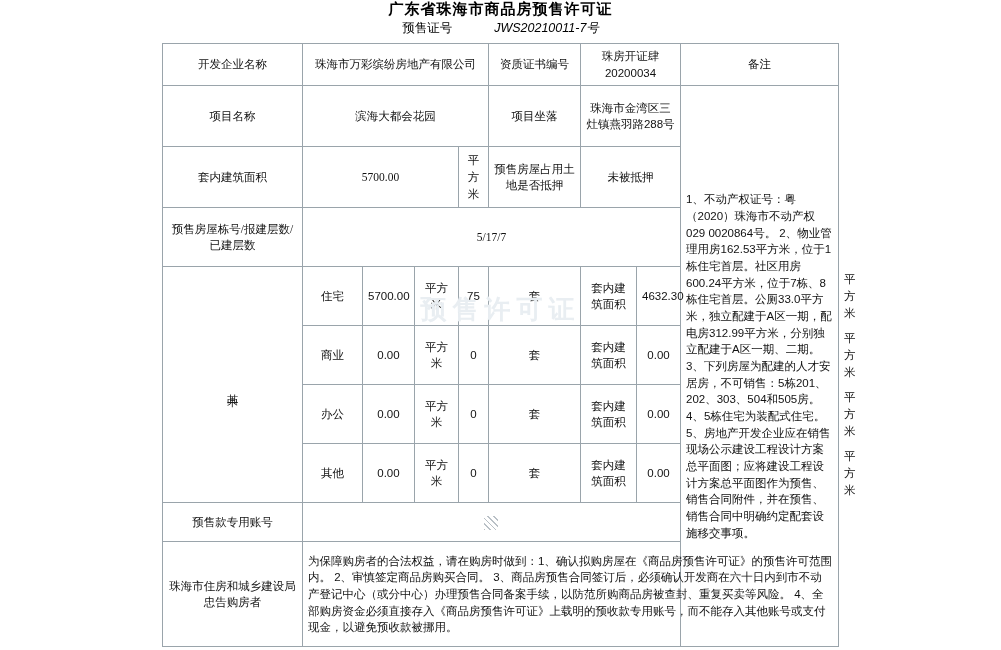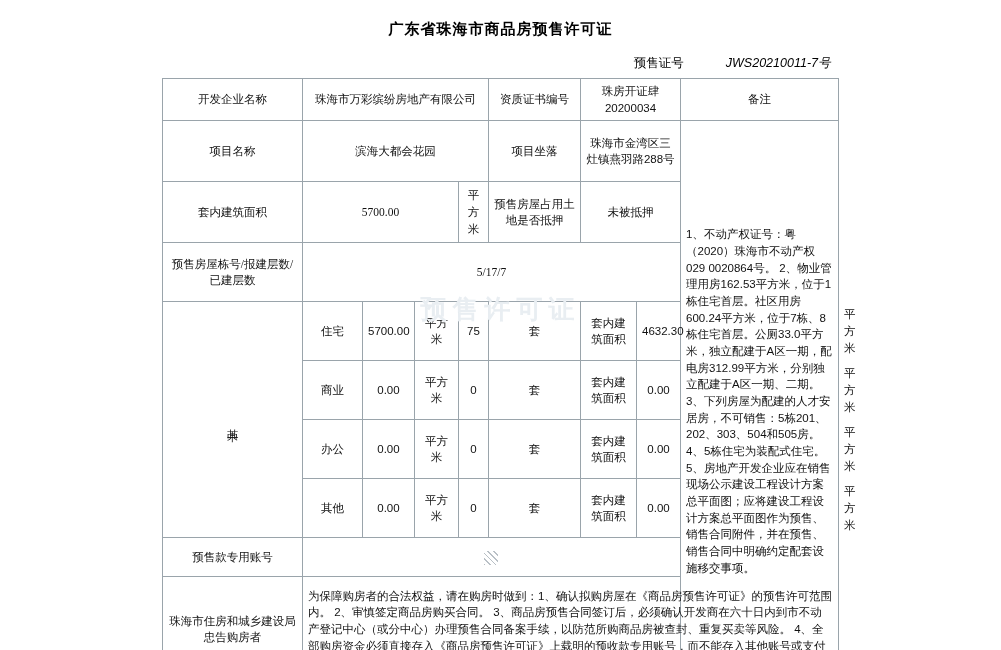--- a/index.html
+++ b/index.html
@@ -12,29 +12,29 @@
     position:relative;
     overflow:hidden;
   }
   .page{position:relative;width:1001px;height:650px;}
 
   .doc-title{
     text-align:center;
     font-size:15px;
     font-weight:bold;
     letter-spacing:1px;
-    padding-top:20px;
+    padding-top:0;
     color:#000;
   }
 
   .permit-no-row{
     width:660px;
-    margin:16px auto 6px auto;
+    margin:1px auto 6px auto;
     display:flex;
-    justify-content:flex-end;
+    justify-content:center;
     align-items:center;
     font-size:12.5px;
   }
   .permit-no-label{font-weight:normal;color:#000;}
   .permit-no-value{margin-left:42px;color:#000;font-style:italic;}
 
   table.main{
     border-collapse:collapse;
     margin:0 auto;
     width:662px;

